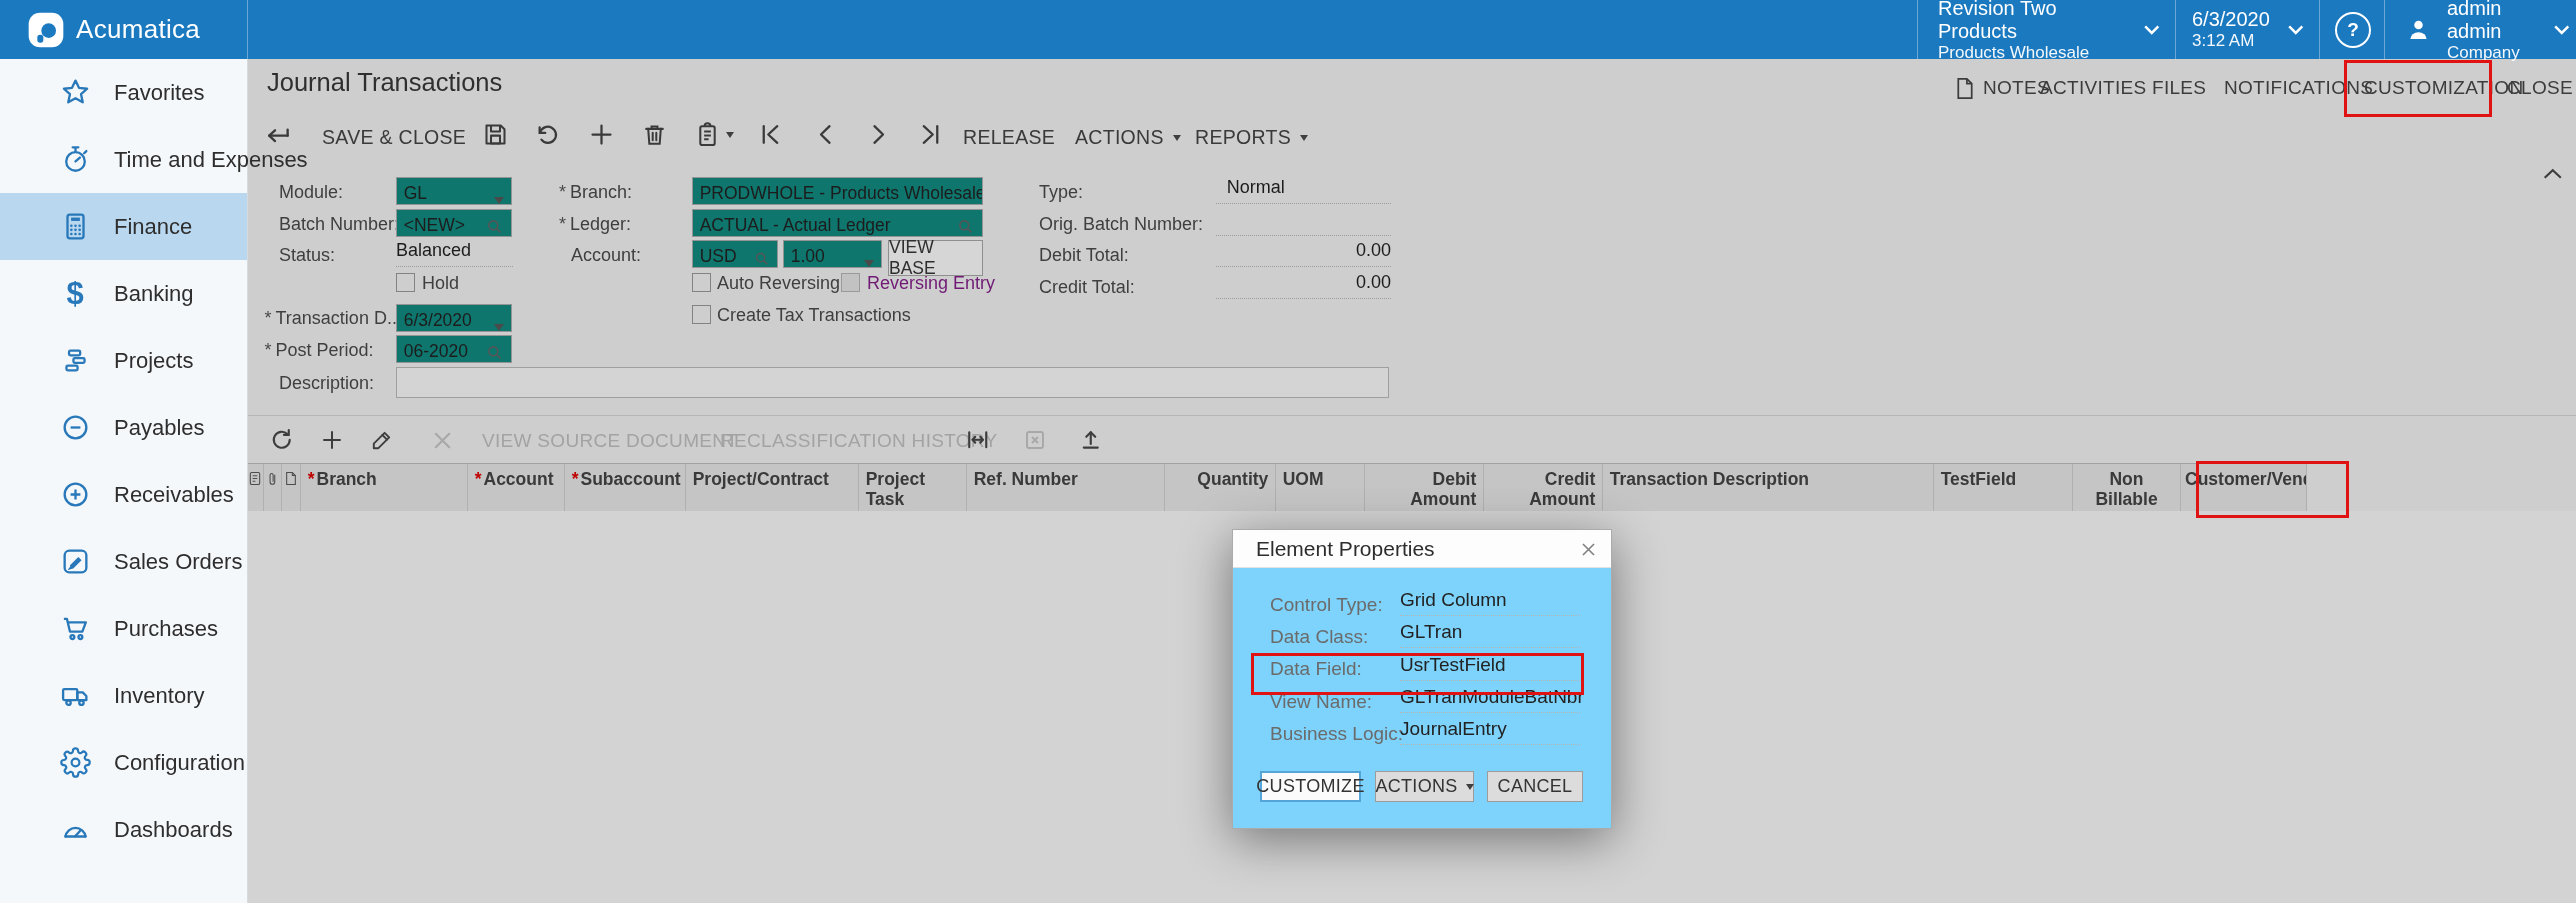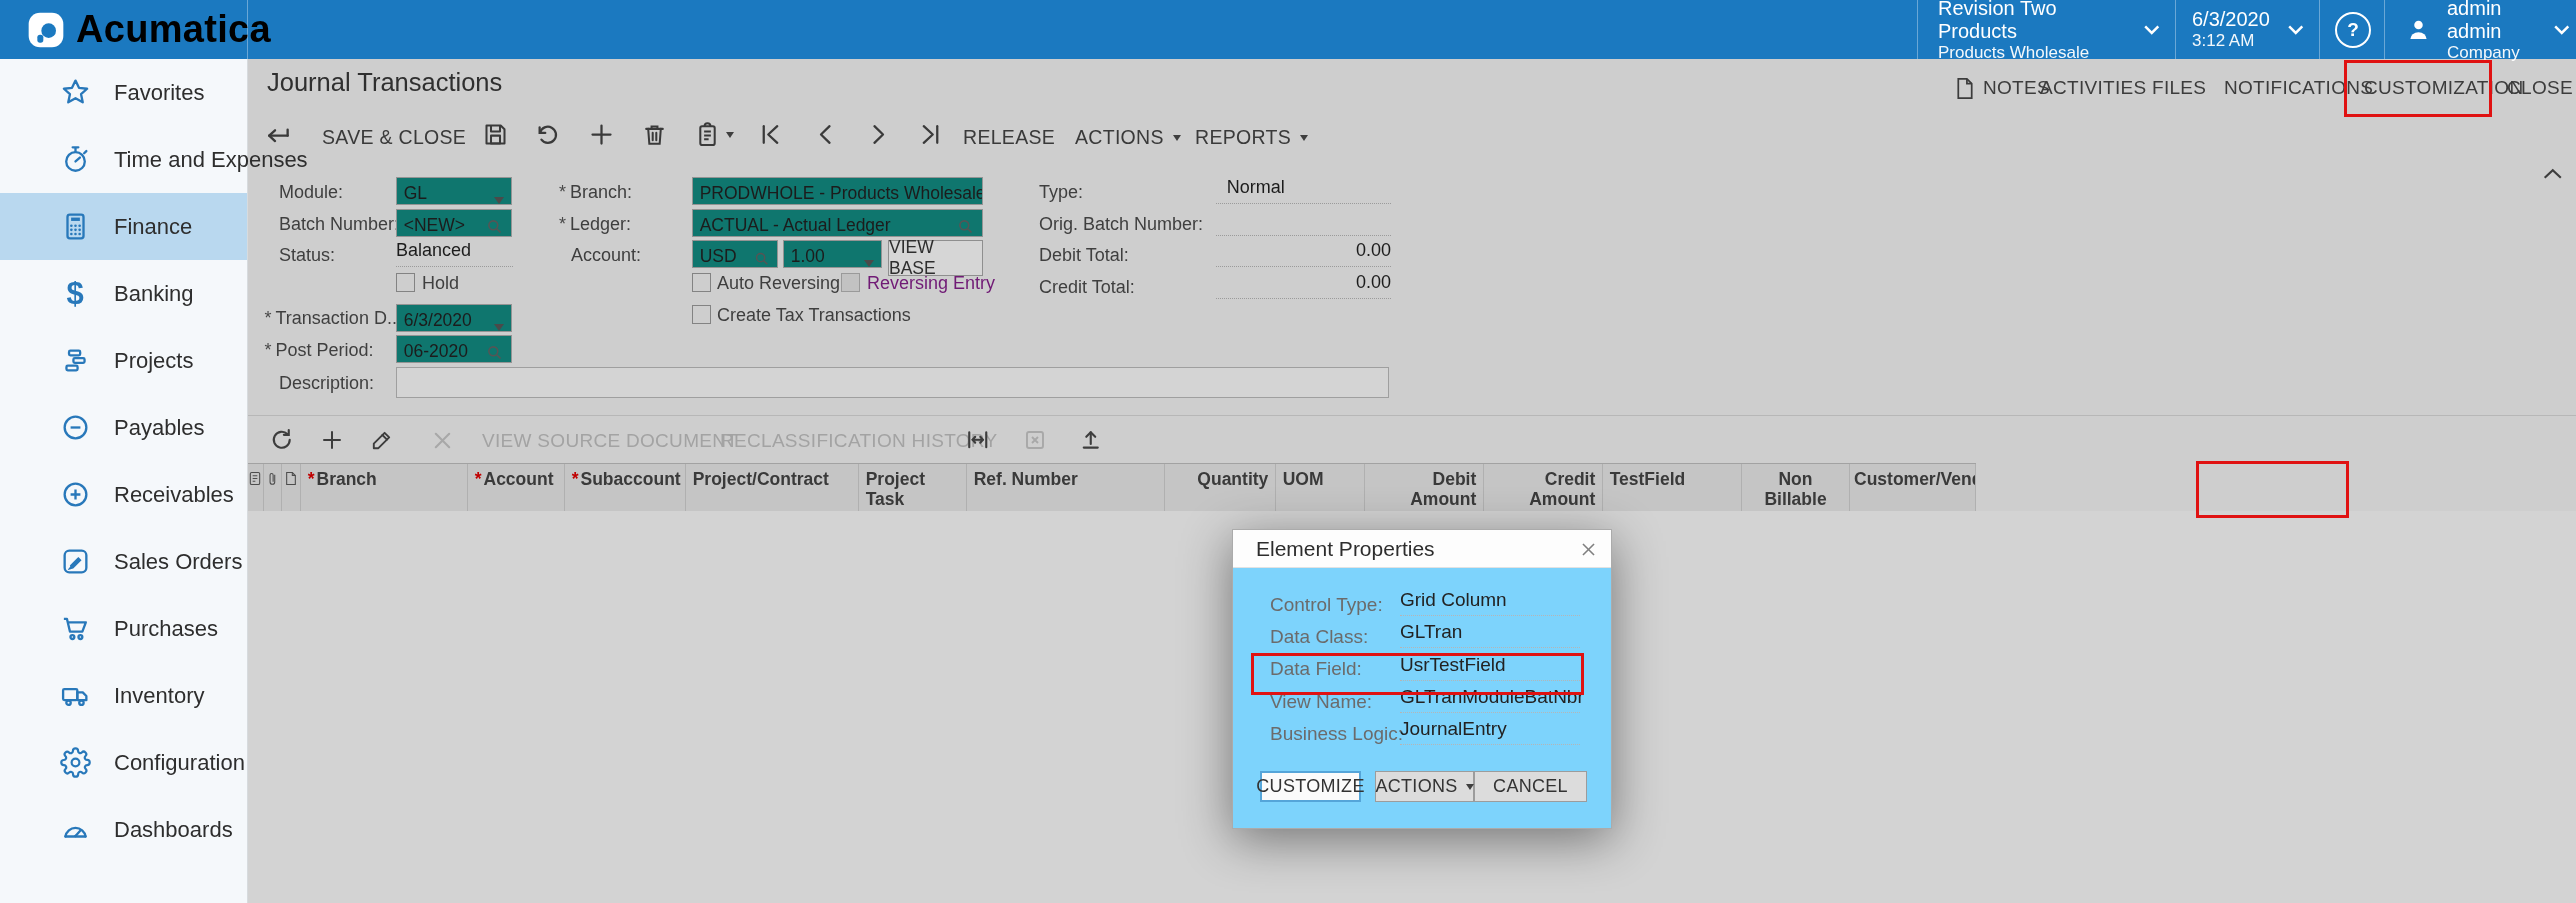--- a/index.html
+++ b/index.html
@@ -4,21 +4,21 @@
 <style>
   html,body{margin:0;padding:0}
   body{width:2576px;height:904px;overflow:hidden;background:#cecece;
        font-family:"Liberation Sans",sans-serif;-webkit-font-smoothing:antialiased}
   svg{display:block}
 
   
   .topbar{position:absolute;left:0;top:0;width:2576px;height:59px;background:#1b79c0;z-index:30}
   .tbdiv{position:absolute;top:0;width:1.3px;height:59px;background:rgba(255,255,255,.35)}
   .logo{position:absolute;left:28px;top:0;height:59px;display:flex;align-items:center;gap:12px;cursor:pointer}
-  .logo-text{color:#000000;font-size:38px;font-weight:700;letter-spacing:0.3px}
+  .logo-text{color:#ffffff;font-size:26px;font-weight:400;letter-spacing:0.3px}
   .searchbox{position:absolute;left:273px;top:11.4px;width:296px;height:36px;background:#fff;border-radius:2px;display:flex;align-items:center}
   .searchbox input{flex:1;border:0;outline:0;background:transparent;font-family:"Liberation Sans",sans-serif;
      font-size:19.5px;color:#444;padding:0 0 0 10.8px}
   .searchbox input::placeholder{font-style:italic;color:#8d8d8d}
   .tbblock{position:absolute;top:0;height:59px;display:flex;align-items:center;color:#fff;cursor:pointer}
   .tb2l{display:flex;flex-direction:column;line-height:1.15}
   .tb2l .l1{font-size:20px}
   .tb2l .l2{font-size:17px;opacity:.95}
   .chev{margin-left:17.5px}
   .helpcircle{width:32px;height:32px;border:2px solid #fff;border-radius:50%;display:flex;align-items:center;justify-content:center;
@@ -81,21 +81,21 @@
   .dlg-title{position:absolute;left:0;top:0;right:0;height:38px;background:#fdfdfd;border-bottom:1.3px solid #e2e2e2;
       font-size:21px;color:#2d2d2d;line-height:38px;padding-left:23px;box-sizing:border-box}
   .dlg-x{position:absolute;right:10.8px;top:8px;width:23px;height:23px;display:flex;align-items:center;justify-content:center;color:#808080;cursor:pointer}
   .dlbl{position:absolute;left:37px;font-size:19px;color:#6b6b6b;white-space:nowrap}
   .dval{position:absolute;left:167px;width:180px;height:25.5px;font-size:19px;color:#222;border-bottom:1.3px dotted #b5b5b5;white-space:nowrap}
   .dbtn{position:absolute;top:241px;height:31px;box-sizing:border-box;display:flex;align-items:center;justify-content:center;
      font-size:18px;color:#333;letter-spacing:0.3px;cursor:pointer;gap:8px}
   .dbtn.customize{left:27px;width:101px;background:#fbfbfb;border:2px solid #55a5d9}
   .dbtn.gray{background:#dcdcdc;border:0.7px solid #9c9c9c}
   .dbtn.actions{left:142px;width:99px}
-  .dbtn.cancel{left:241px;width:113px}
+  .dbtn.cancel{left:254px;width:96px}
 
   
   .hl{position:absolute;border:3.4px solid #e01212;z-index:60;pointer-events:none}
 </style>
 </head>
 <body>
 
 <div class="topbar">
   <div class="logo">
     <span>
@@ -572,20 +572,21 @@
     <div class="ghc" style="width:167px"><span class="rqg">*</span><span>Branch</span></div>
     <div class="ghc" style="width:97px"><span class="rqg">*</span><span>Account</span></div>
     <div class="ghc" style="width:121px"><span class="rqg">*</span><span>Subaccount</span></div>
     <div class="ghc" style="width:173px"><span>Project/Contract</span></div>
     <div class="ghc" style="width:108px"><span>Project Task</span></div>
     <div class="ghc" style="width:198px"><span>Ref. Number</span></div>
     <div class="ghc r" style="width:111px"><span>Quantity</span></div>
     <div class="ghc" style="width:89px"><span>UOM</span></div>
     <div class="ghc r" style="width:119px"><span>Debit Amount</span></div>
     <div class="ghc r" style="width:119px"><span>Credit Amount</span></div>
+    <div class="ghc" style="width:331px"><span>Transaction Description</span></div>
     <div class="ghc" style="width:139px"><span>TestField</span></div>
     <div class="ghc c" style="width:108px"><span>Non Billable</span></div>
     <div class="ghc" style="width:126px;padding-left:4px;padding-right:2.7px"><span>Customer/Vendor</span></div>
   </div>
   <div class="gbody"></div>
 </div>
 
 <div class="dialog">
   <div class="dlg-title">Element Properties</div>
   <div class="dlg-x">

